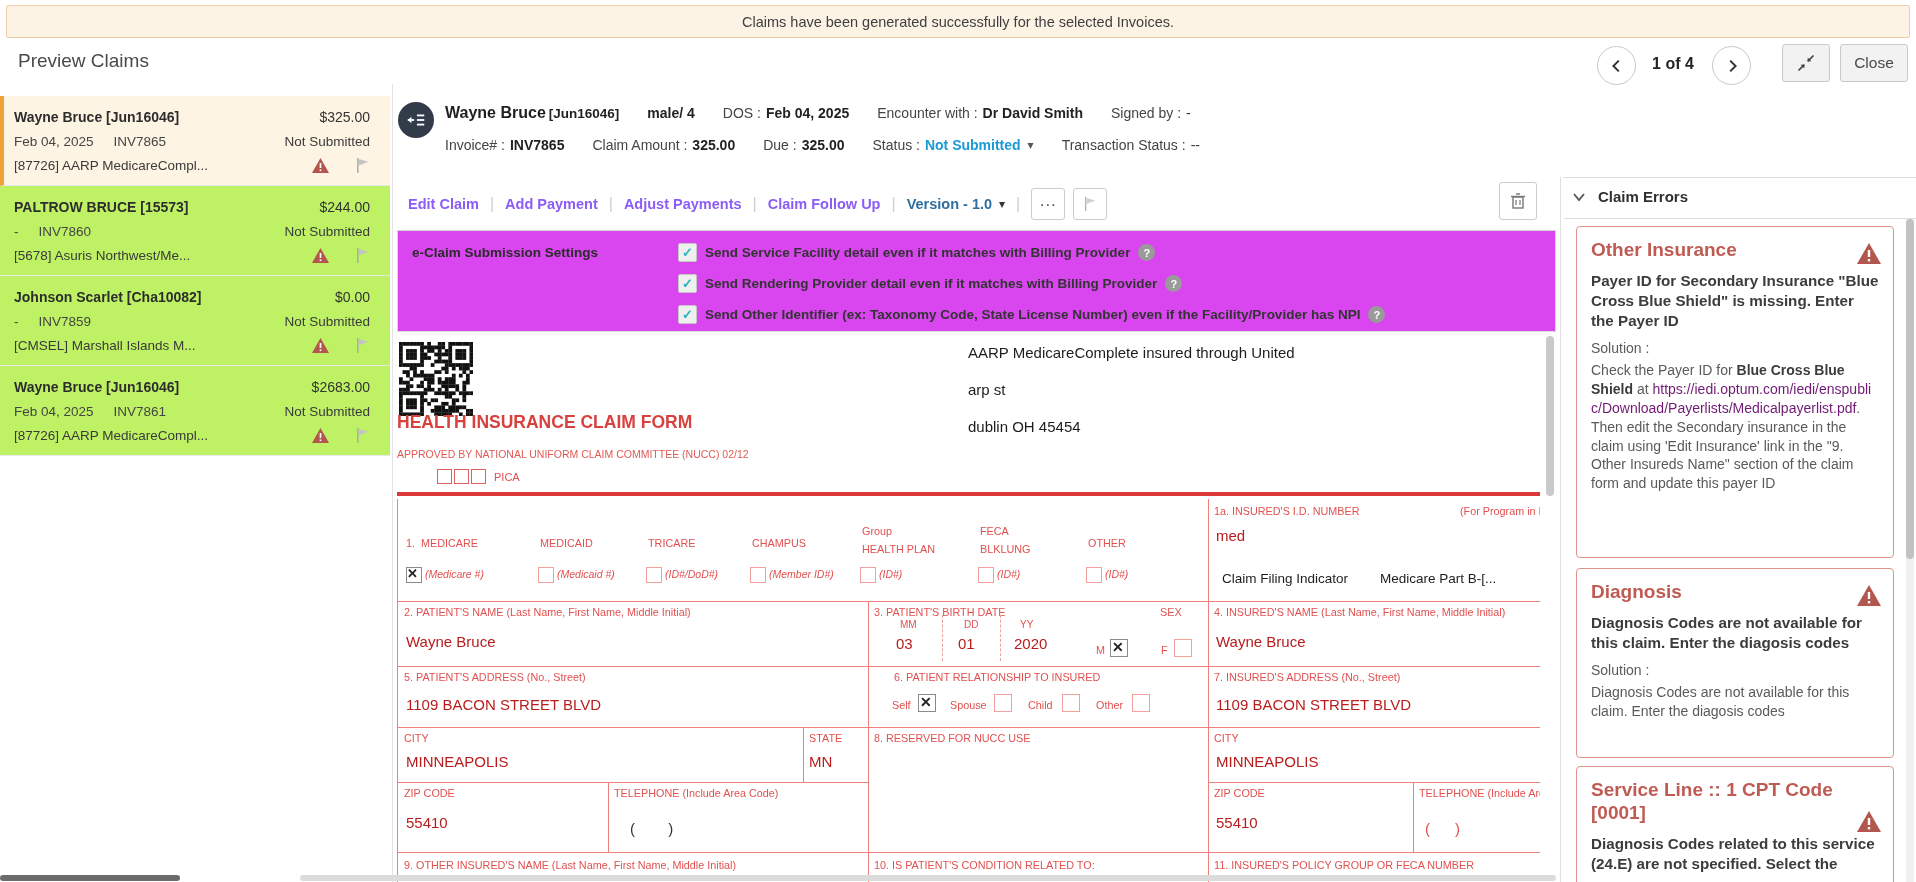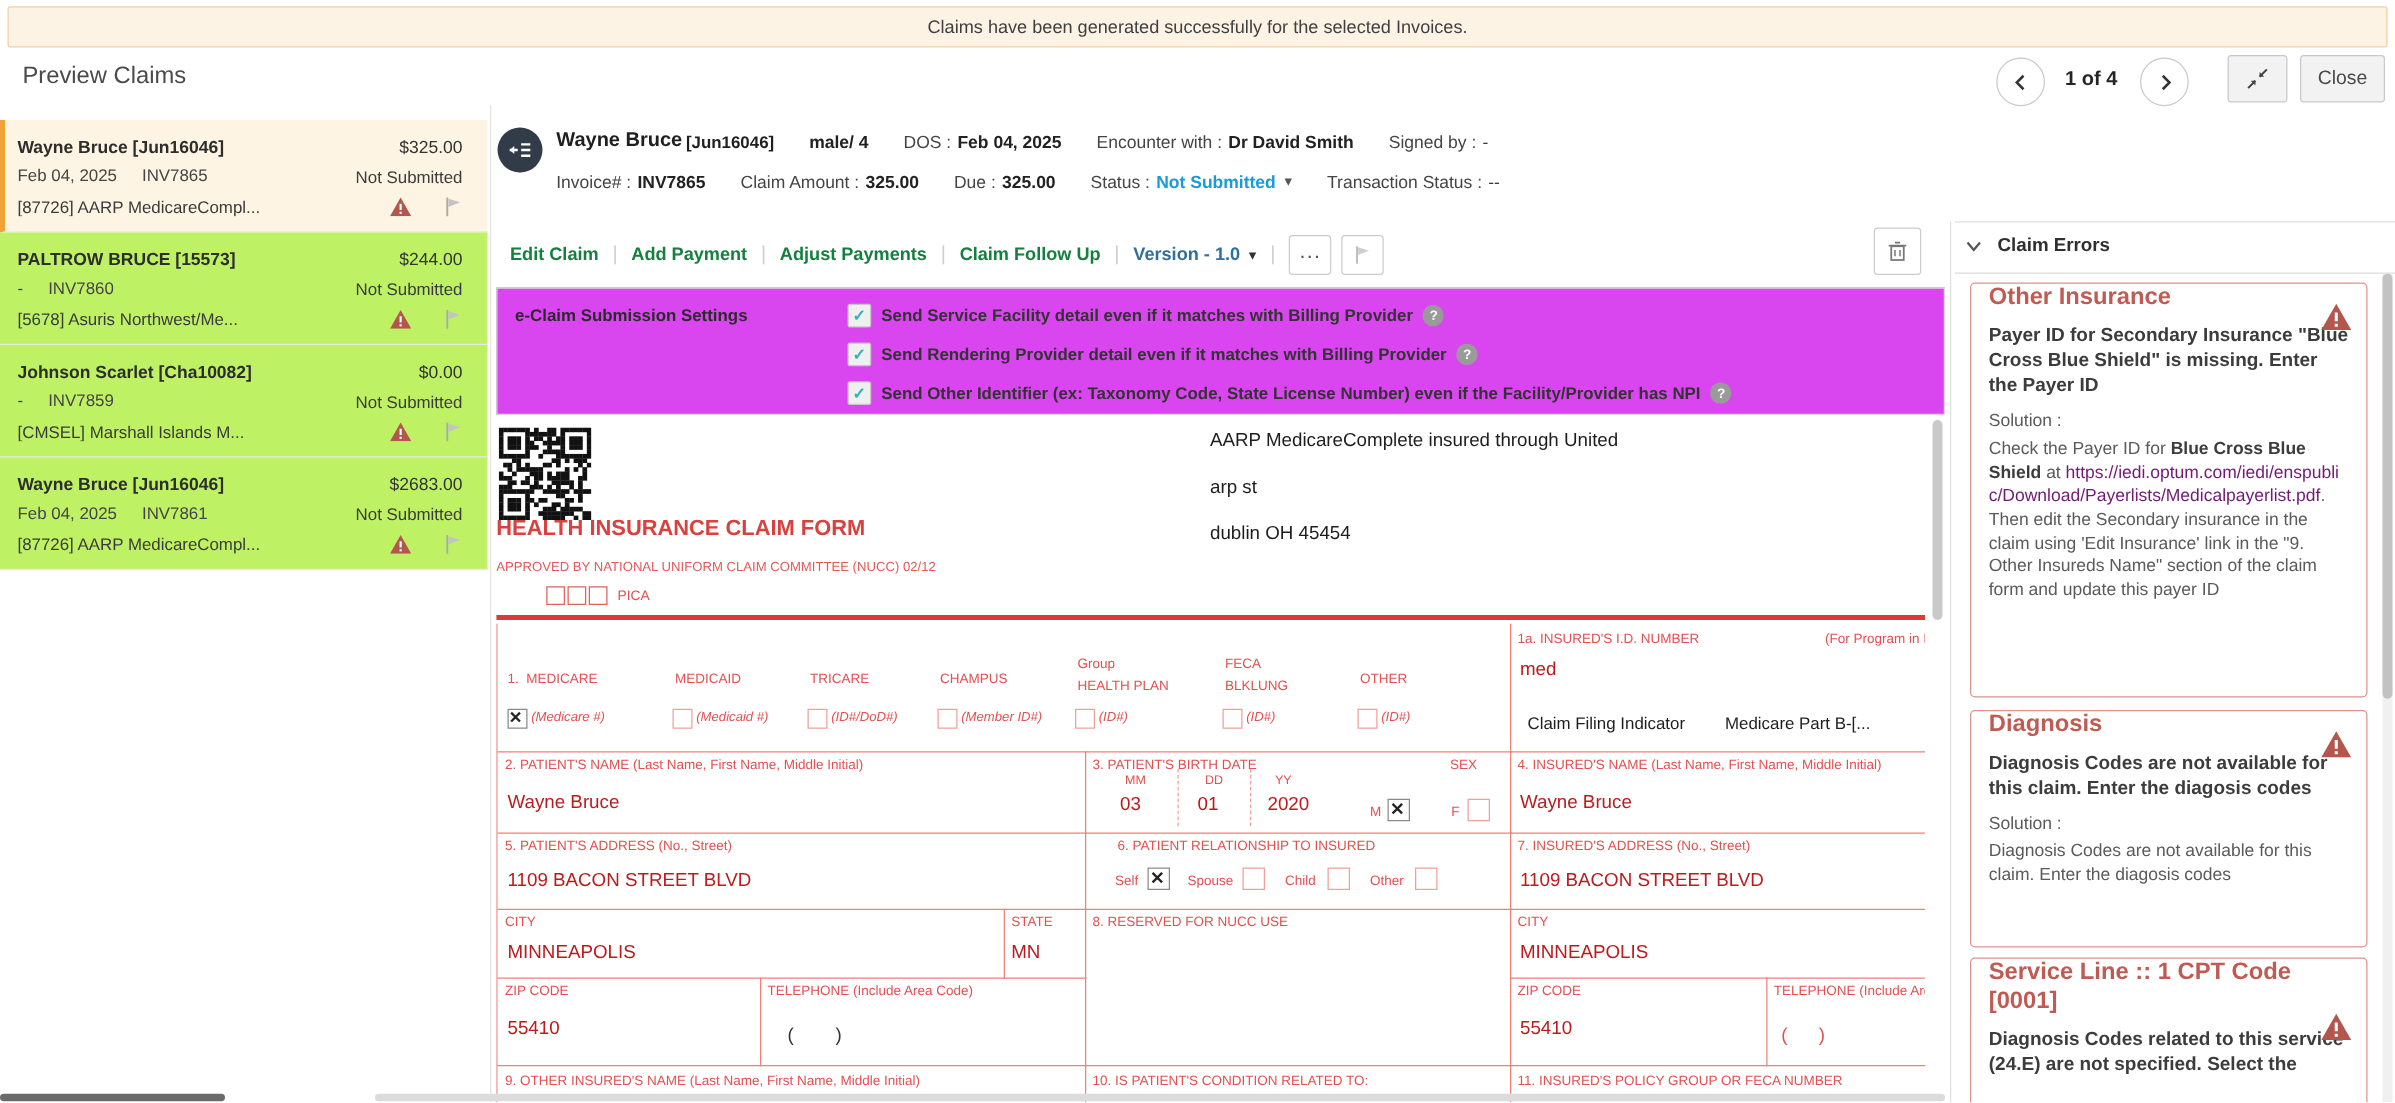--- a/index.html
+++ b/index.html
@@ -43,21 +43,21 @@
   .pname{font-size:16px;font-weight:bold;color:#1f1f1f;}
   .pid{font-size:13.5px;font-weight:bold;color:#1f1f1f;margin-left:3px;}
   .lbl{color:#444;margin-right:5px;}
   .val{font-weight:bold;color:#222;}
   .status-val{font-weight:bold;color:#1b9ad6;}
   .caret{margin-left:7px;color:#555;font-size:12px;}
   .caret::after{content:"▾";}
 
   
   .toolbar{left:408px;top:188px;display:flex;align-items:center;}
-  .tlink{color:#15803d;font-size:14.5px;font-weight:600;cursor:pointer;}
+  .tlink{color:#8b5cf6;font-size:14.5px;font-weight:600;cursor:pointer;}
   .tsep{color:#cfcfcf;margin:0 11px;}
   .icon-btn{width:32px;height:30px;border:1px solid #ccc;border-radius:3px;background:#fff;
             display:flex;align-items:center;justify-content:center;cursor:pointer;}
   .dots{font-size:17px;color:#555;letter-spacing:1px;line-height:10px;padding-bottom:7px;}
   .trash-btn{left:1499px;top:182px;width:36px;height:36px;border:1px solid #ccc;border-radius:3px;
              background:#fff;display:flex;align-items:center;justify-content:center;cursor:pointer;}
 
   
   .eclaim{left:397px;top:230px;width:1157px;height:100px;border:1px solid #d8d8d8;background:#d946ef;}
   .ec-title{position:absolute;left:14px;top:14px;font-size:13.5px;font-weight:bold;color:#2b2b2b;}
@@ -98,21 +98,21 @@
   .tel-dark{color:#333;white-space:pre;}
   .cfi{position:absolute;font-size:13.5px;color:#1d1d1d;}
 
   
   .pdiv{left:1560px;top:177px;width:1px;height:705px;background:#e0e0e0;}
   .panel-topline{left:1564px;top:177px;width:352px;height:1px;background:#ddd;}
   .panel-head{left:1572px;top:188px;display:flex;align-items:center;}
   .panel-title{font-size:15px;font-weight:bold;color:#2f2f2f;margin-left:12px;}
   .panel-headline{left:1564px;top:218px;width:352px;height:1px;background:#ddd;}
   .ecard{position:absolute;left:1576px;width:318px;border:1px solid #de928c;border-radius:4px;
-         background:#fff;padding:0 14px;box-sizing:border-box;overflow:hidden;}
+         background:#fff;padding:12px 14px;box-sizing:border-box;overflow:hidden;}
   .ec-head{font-size:19px;font-weight:bold;color:#c05b54;line-height:1.2;padding-right:34px;}
   .ec-warn{position:absolute;right:12px;}
   .ec-msg{margin-top:9px;font-size:15.2px;font-weight:bold;color:#3c3c3c;line-height:1.32;}
   .ec-sol-lbl{margin-top:9px;font-size:14px;color:#5a5a5a;}
   .ec-sol{margin-top:5px;font-size:14px;color:#5a5a5a;line-height:1.35;}
   .ec-sol b{color:#3c3c3c;}
   .ec-link{color:#701a75;word-break:break-all;}
 
   
   .vscroll-form{left:1546px;top:336px;width:8px;height:160px;background:#c9c9c9;border-radius:4px;}

